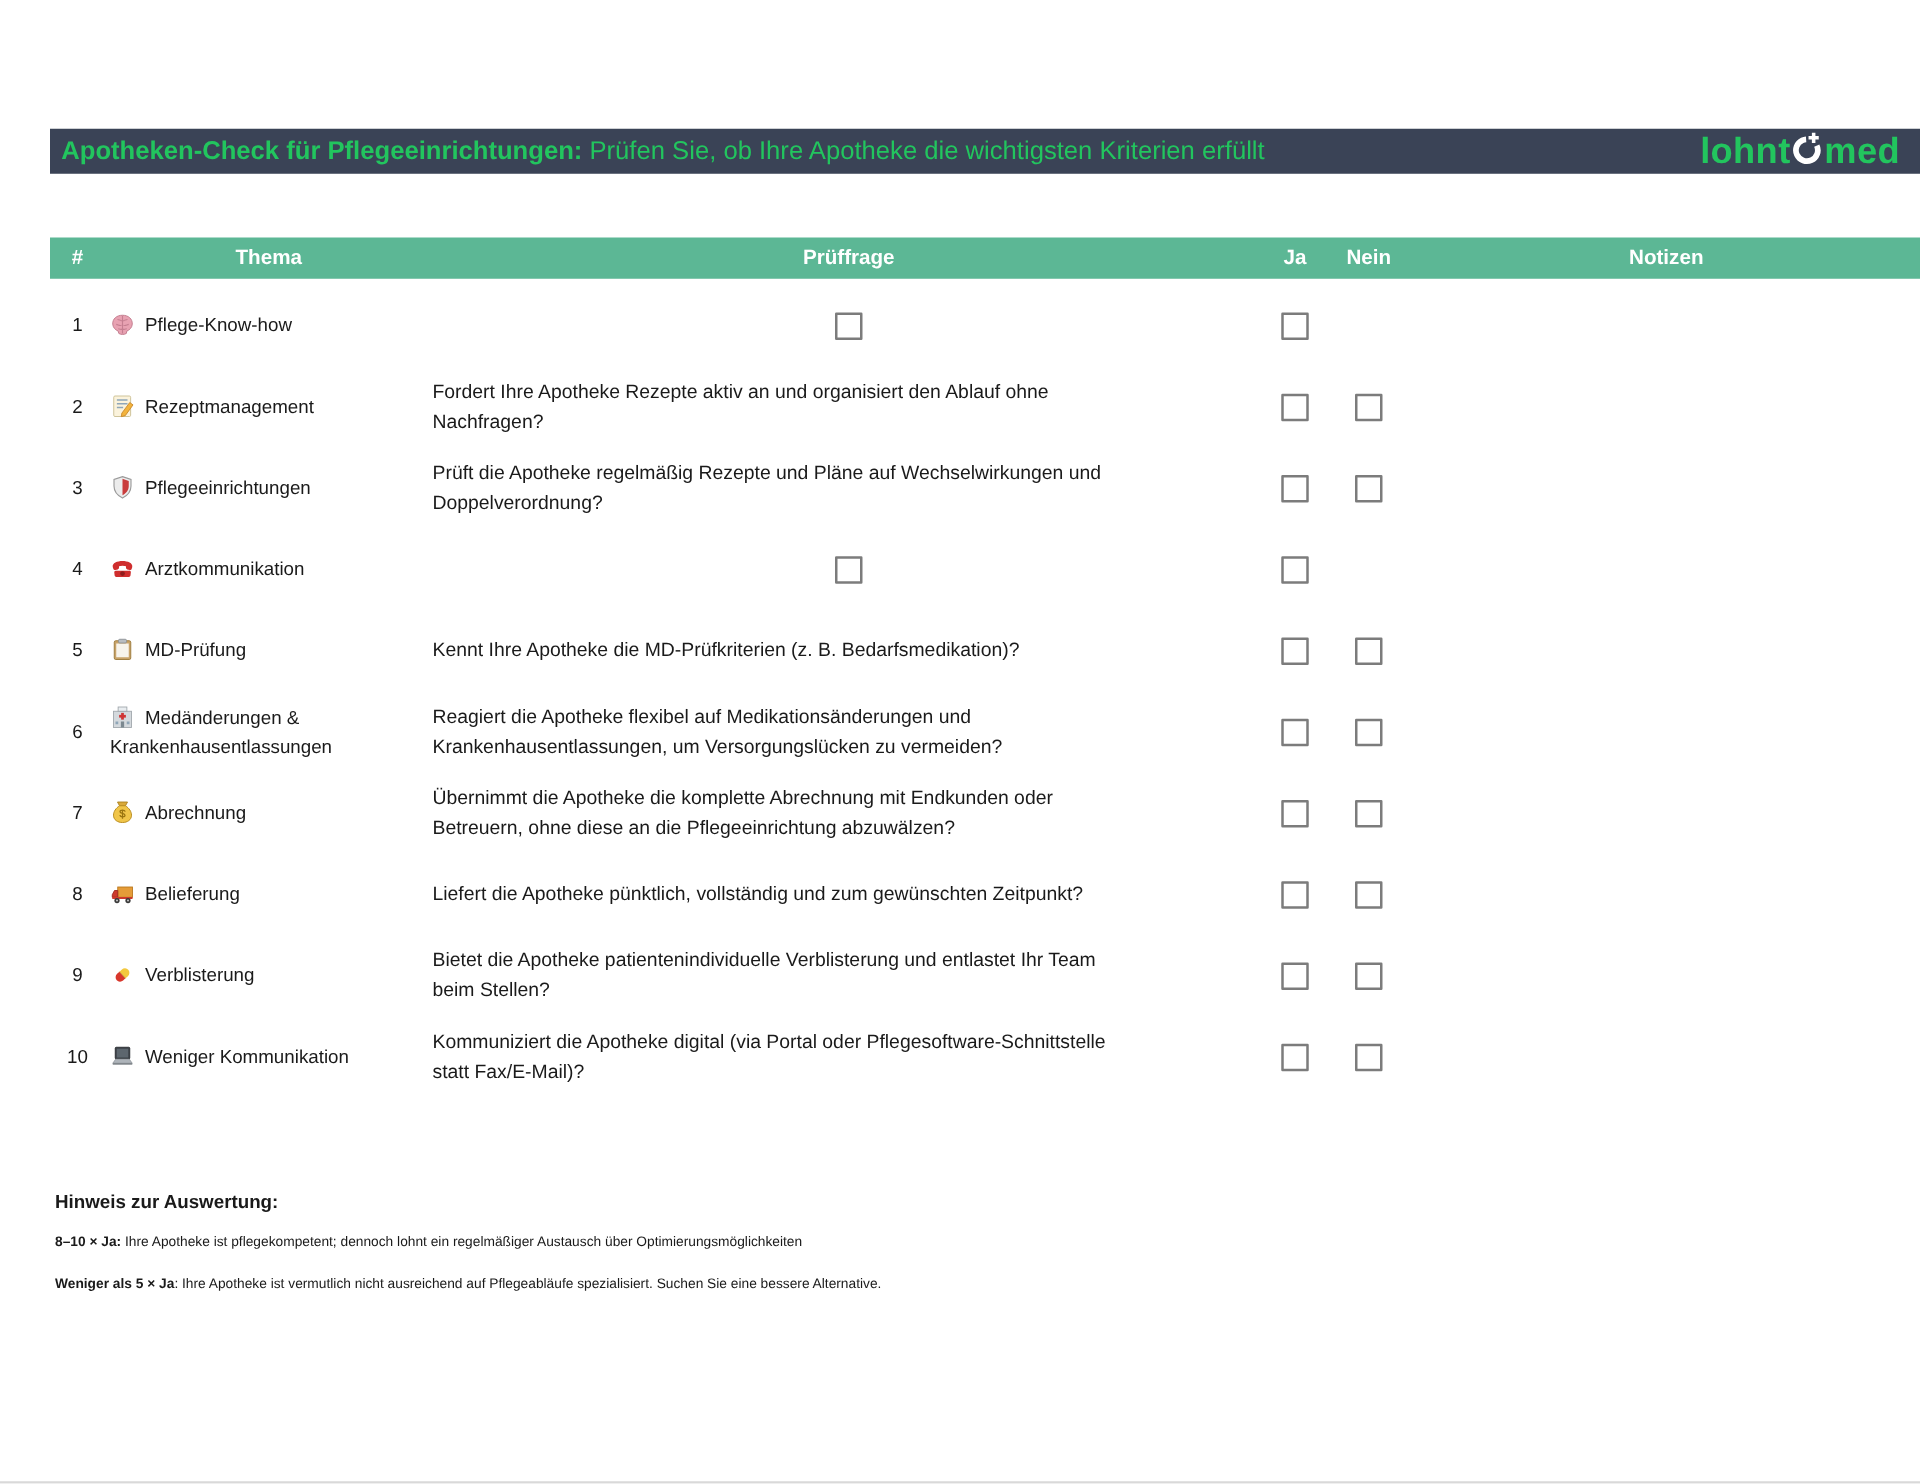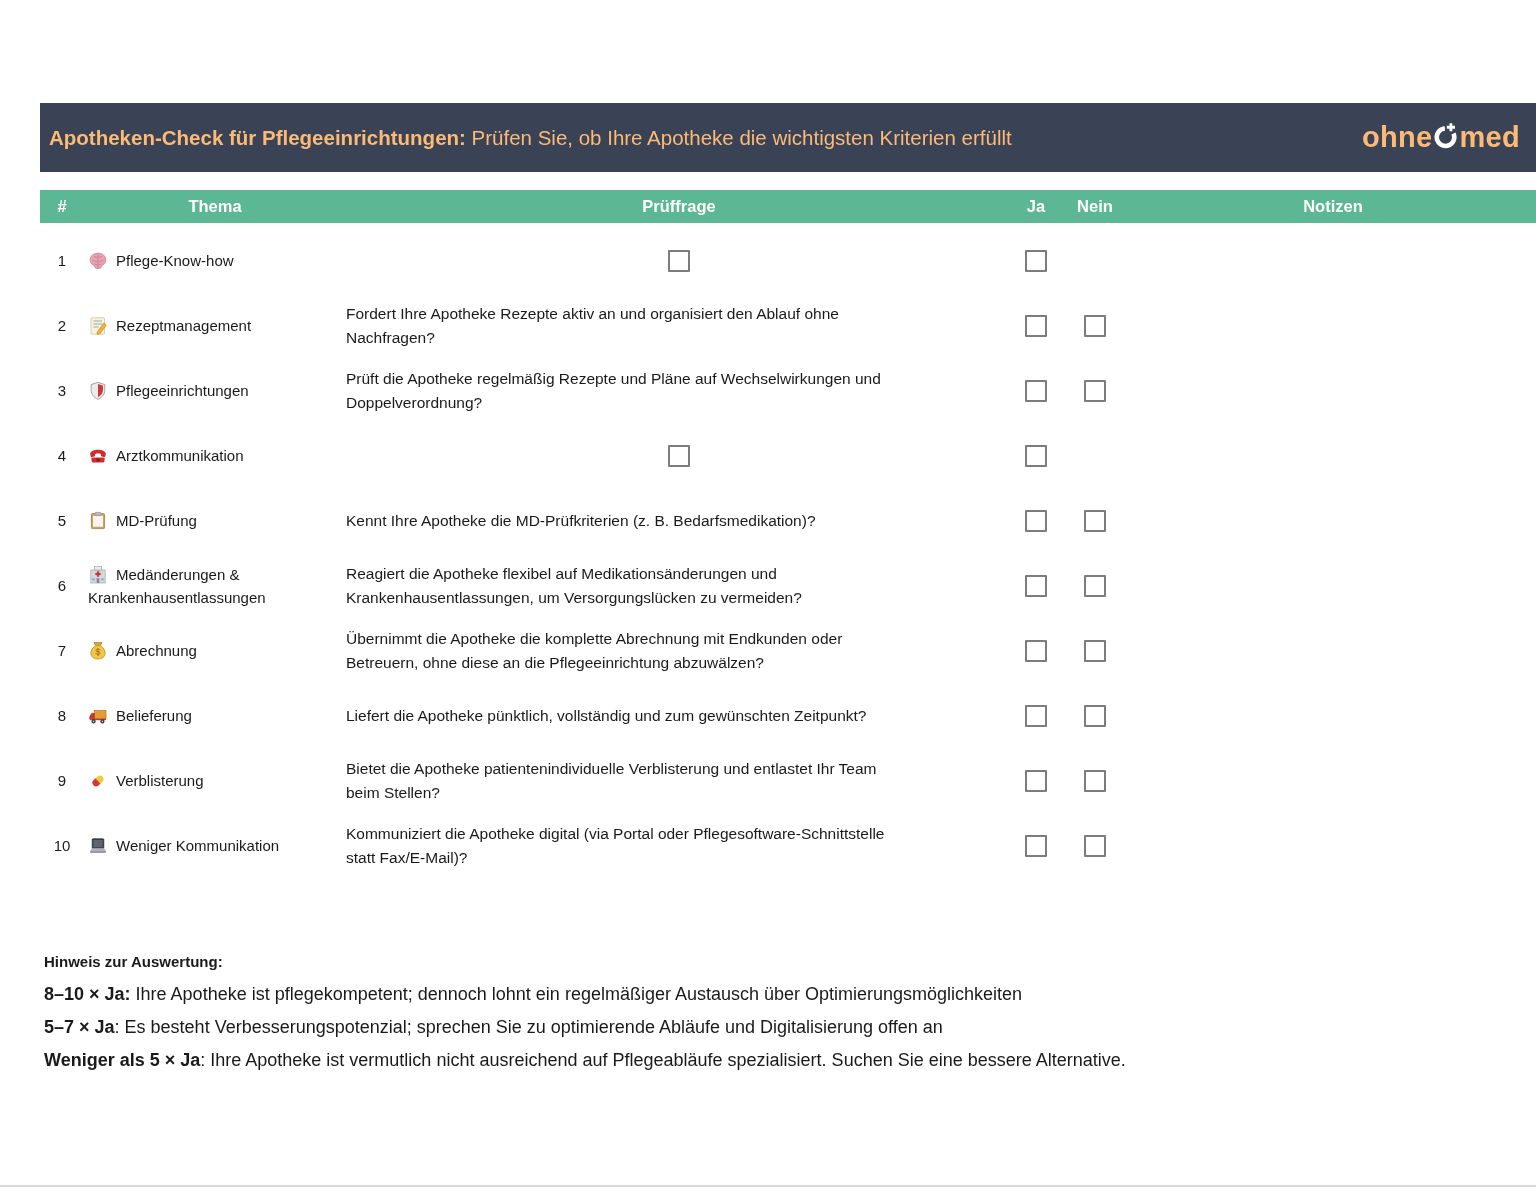--- a/index.html
+++ b/index.html
@@ -2,22 +2,22 @@
 <html lang="de" style="--navy: #3a4356; --green: #5cb795; --cb: #7c7c7c;"><head>
 <meta charset="utf-8">
 <style>
   html,body { margin:0; padding:0; background:#ffffff; }
   .page {
     position:relative; width:1536px; height:1187px; overflow:hidden;
     font-family:"Liberation Sans", sans-serif; color:#1a1a1a; background:#fff;
   }
   
   .top-bar {
-    position:absolute; left:40px; right:0; top:103px; height:69px;
-    background:var(--navy,#3a4356); color:#fdba74;
+    position:absolute; left:40px; right:0; top:103px; height:36px;
+    background:var(--navy,#3a4356); color:#22c55e;
     display:flex; align-items:center;
   }
   .top-bar .title { margin-left:9px; font-size:20.5px; white-space:nowrap; flex:1; }
   .title .t-bold { font-weight:700; }
   .logo { margin-right:16px; font-weight:700; font-size:29px; display:flex; align-items:center; letter-spacing:.3px; }
   .logo-o { display:inline-block; margin:0 1px; transform:translateY(1px); }
   
   .thead {
     position:absolute; left:40px; right:0; top:190px; height:33px;
     background:var(--green,#5cb795); color:#fff; font-weight:700; font-size:16.5px;
@@ -38,36 +38,36 @@
   .cb-cell { display:flex; justify-content:center; align-items:center; }
   .checkbox {
     width:18px; height:18px; display:inline-block; background:#fff;
     border:2px solid var(--cb,#7c7c7c); border-radius:1px; cursor:pointer;
     font-size:14px; line-height:18px; text-align:center; color:#1a1a1a;
   }
   .col-notizen { align-self:stretch; }
   
   .footer { position:absolute; left:44px; top:929px; right:60px;margin-top:24px; }
   .footer .heading { font-weight:700; font-size:15px; margin-bottom:14px; }
-  .footer .line { font-size:18px; line-height:20px; margin-bottom:13px; }
+  .footer .line { font-size:11px; line-height:20px; margin-bottom:13px; }
   .footer .line b { font-weight:700; }
   
   .bottom-edge { position:absolute; left:0; right:0; bottom:0; height:2px; background:#d9d9d9; }
 </style>
 </head>
 <body>
 
 <div class="page">
 
   <div class="top-bar">
     <div class="title">
       <span class="t-bold">Apotheken-Check für Pflegeeinrichtungen:</span><span> Prüfen Sie, ob Ihre Apotheke die wichtigsten Kriterien erfüllt</span>
     </div>
     <div class="logo">
-      <span>ohne</span>
+      <span>lohnt</span>
       <span class="logo-o">
         <svg width="25" height="27" viewBox="0 0 30 32">
           <circle cx="15" cy="18" r="10.5" fill="none" stroke="#ffffff" stroke-width="5.5" stroke-dasharray="53 13" transform="rotate(-25 15 18)"></circle>
           <path d="M21.5 1.2 V11 M16.6 6.1 H26.4" stroke="#ffffff" stroke-width="3.4"></path>
         </svg>
       </span>
       <span>med</span>
     </div>
   </div>
 
@@ -264,20 +264,19 @@
         </div>
       <div class="col-notizen"></div>
     </div>
   </div>
 
   <div class="footer">
     <div class="heading">Hinweis zur Auswertung:</div>
     <div id="eval-lines">
     <div class="line"><b>8–10 × Ja:</b><span> Ihre Apotheke ist pflegekompetent; dennoch lohnt ein regelmäßiger Austausch über Optimierungsmöglichkeiten</span></div>
 
-    <div class="line"><b>5–7 × Ja</b><span>: Es besteht Verbesserungspotenzial; sprechen Sie zu optimierende Abläufe und Digitalisierung offen an</span></div>
 
     <div class="line"><b>Weniger als 5 × Ja</b><span>: Ihre Apotheke ist vermutlich nicht ausreichend auf Pflegeabläufe spezialisiert. Suchen Sie eine bessere Alternative.</span></div>
   </div>
   </div>
 
   <div class="bottom-edge"></div>
 </div>
 
 </body></html>

